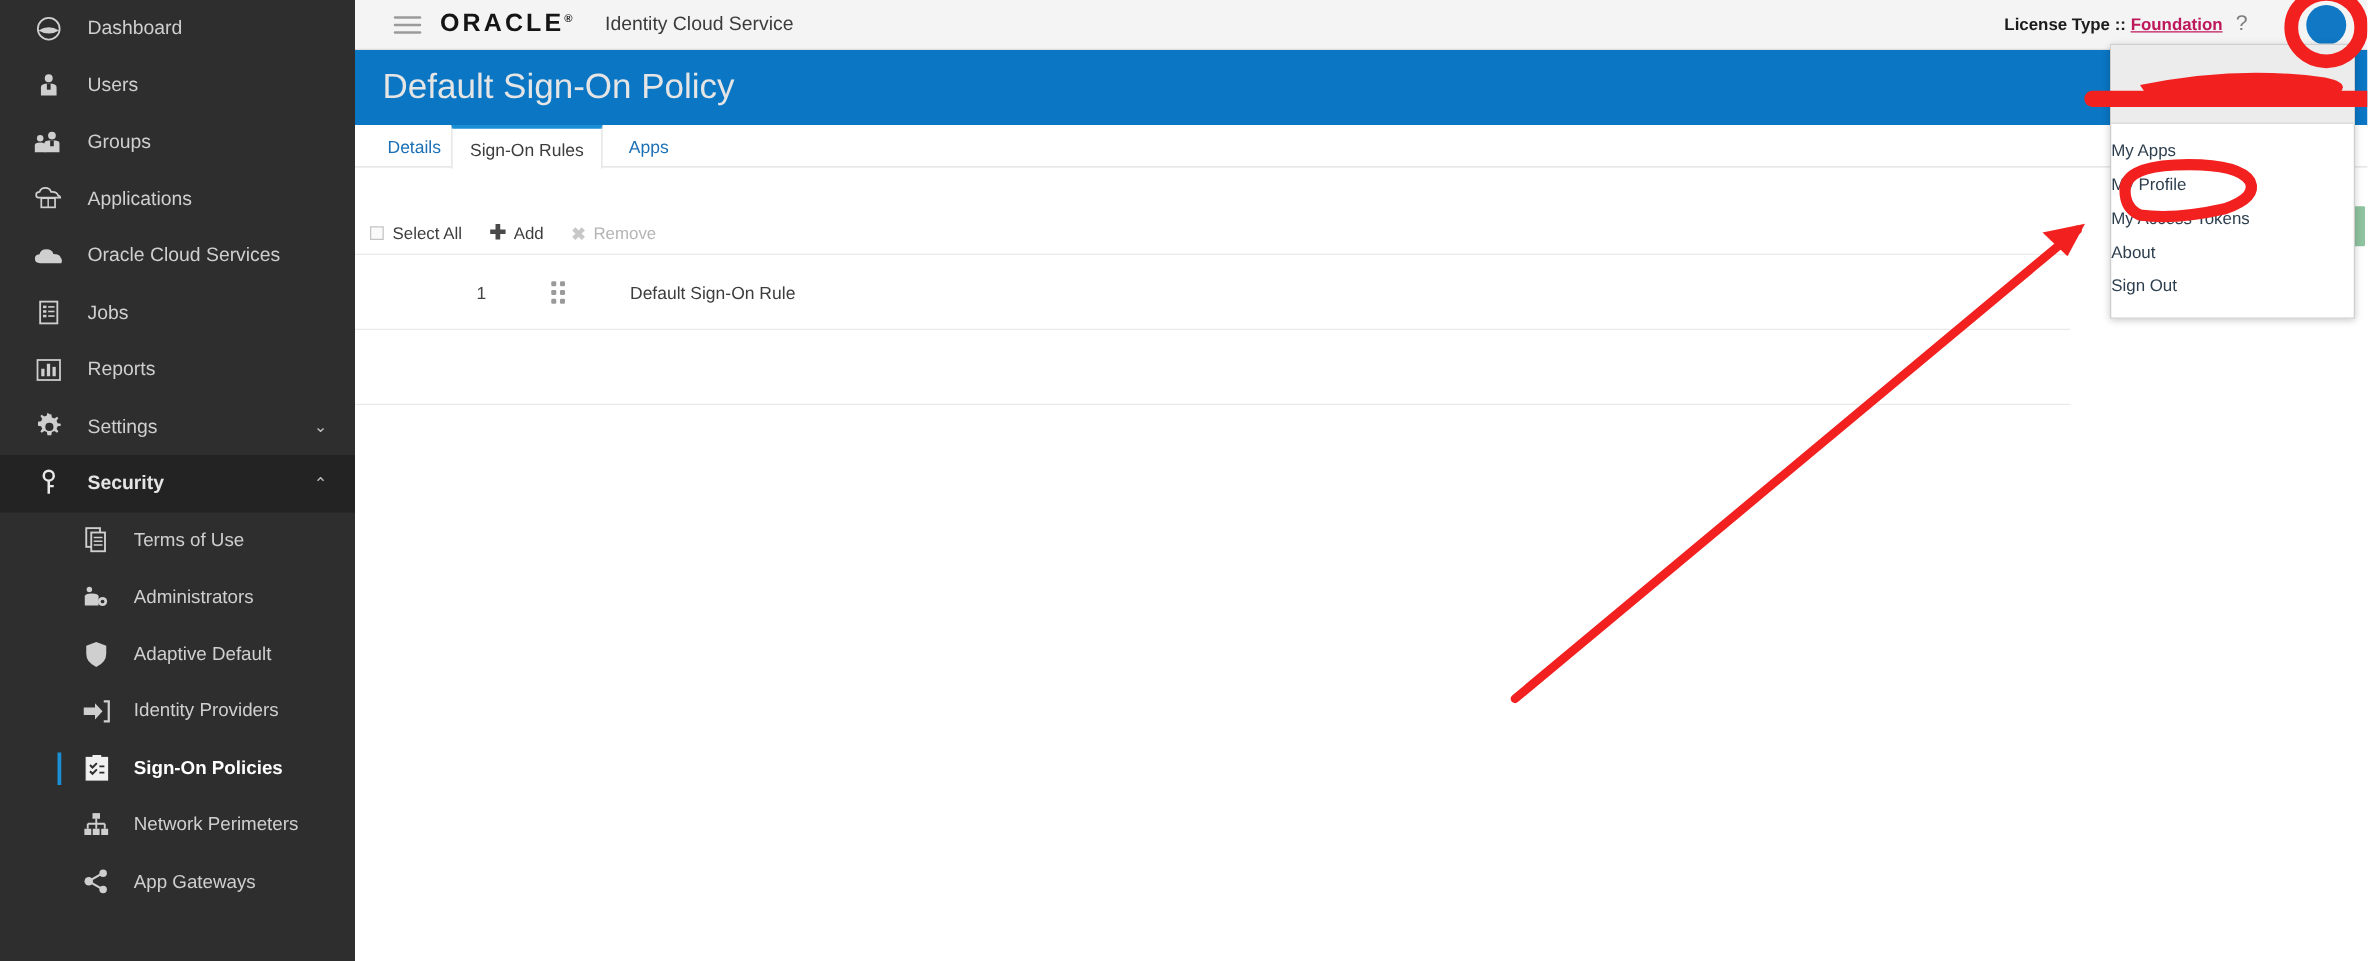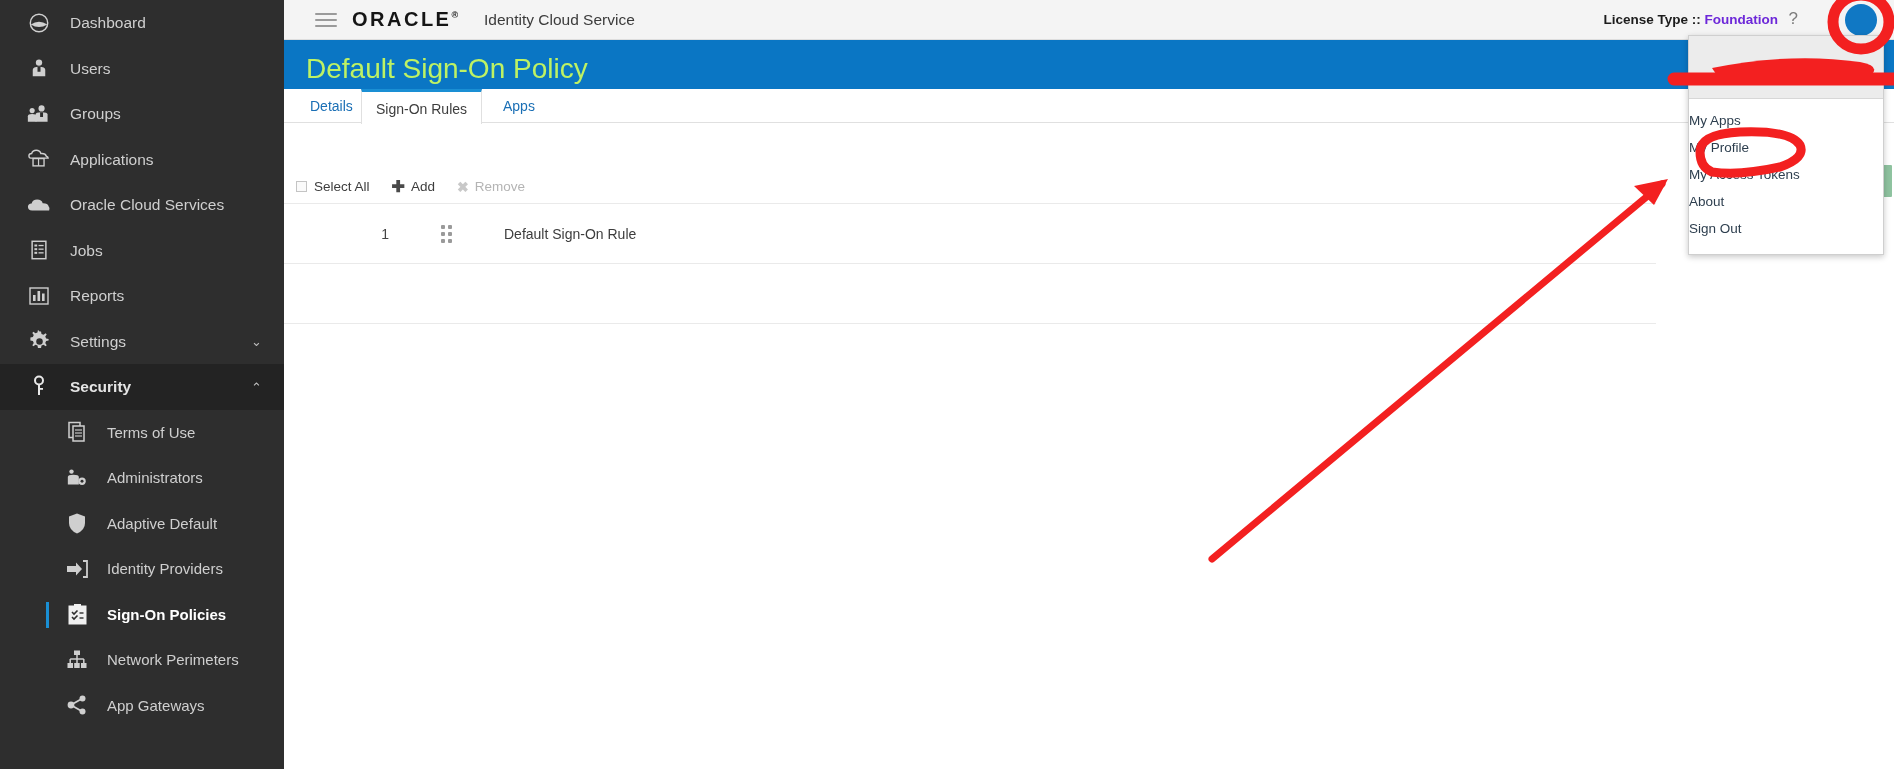--- a/index.html
+++ b/index.html
@@ -77,45 +77,45 @@
   #oracle-logo sup { font-size: 9px; vertical-align: super; letter-spacing: 0; }
   #app-name {
     position: absolute; left: 200px; top: 11px;
     font-size: 15.5px; color: #3b3b3b;
   }
   #license {
     position: absolute; right: 116px; top: 12px;
     font-size: 13.5px; font-weight: bold; color: #1c1c1c;
     white-space: nowrap;
   }
-  #license .lic-val { color: #6d28d9; }
+  #license .lic-val { color: #be185d; text-decoration: underline; }
   #help-icon {
     position: absolute; right: 96px; top: 9px;
     font-size: 17px; color: #7c7c7c; cursor: pointer;
   }
   #avatar {
     position: absolute; right: 17px; top: 4px;
     width: 32px; height: 32px; border-radius: 50%;
     background: #1078c4; cursor: pointer;
   }
 
   
   #banner {
     position: absolute; left: 284px; top: 40px;
     width: 1610px; height: 60px;
     background: #0a76c4;
   }
   #page-title {
     position: absolute; left: 22px; top: 13px;
-    font-size: 28px; color: #bef264; font-weight: normal;
+    font-size: 28px; color: #e5e5e5; font-weight: normal;
   }
 
   
   #tabs {
-    position: absolute; left: 284px; top: 89px;
+    position: absolute; left: 284px; top: 100px;
     width: 1610px; height: 34px;
     background: #ffffff;
     border-bottom: 1px solid #e0e0e0;
     padding-left: 44px;
   }
   .tab {
     position: absolute; top: 0;
     height: 34px;
     display: flex; align-items: center;
     padding: 0 14px;

